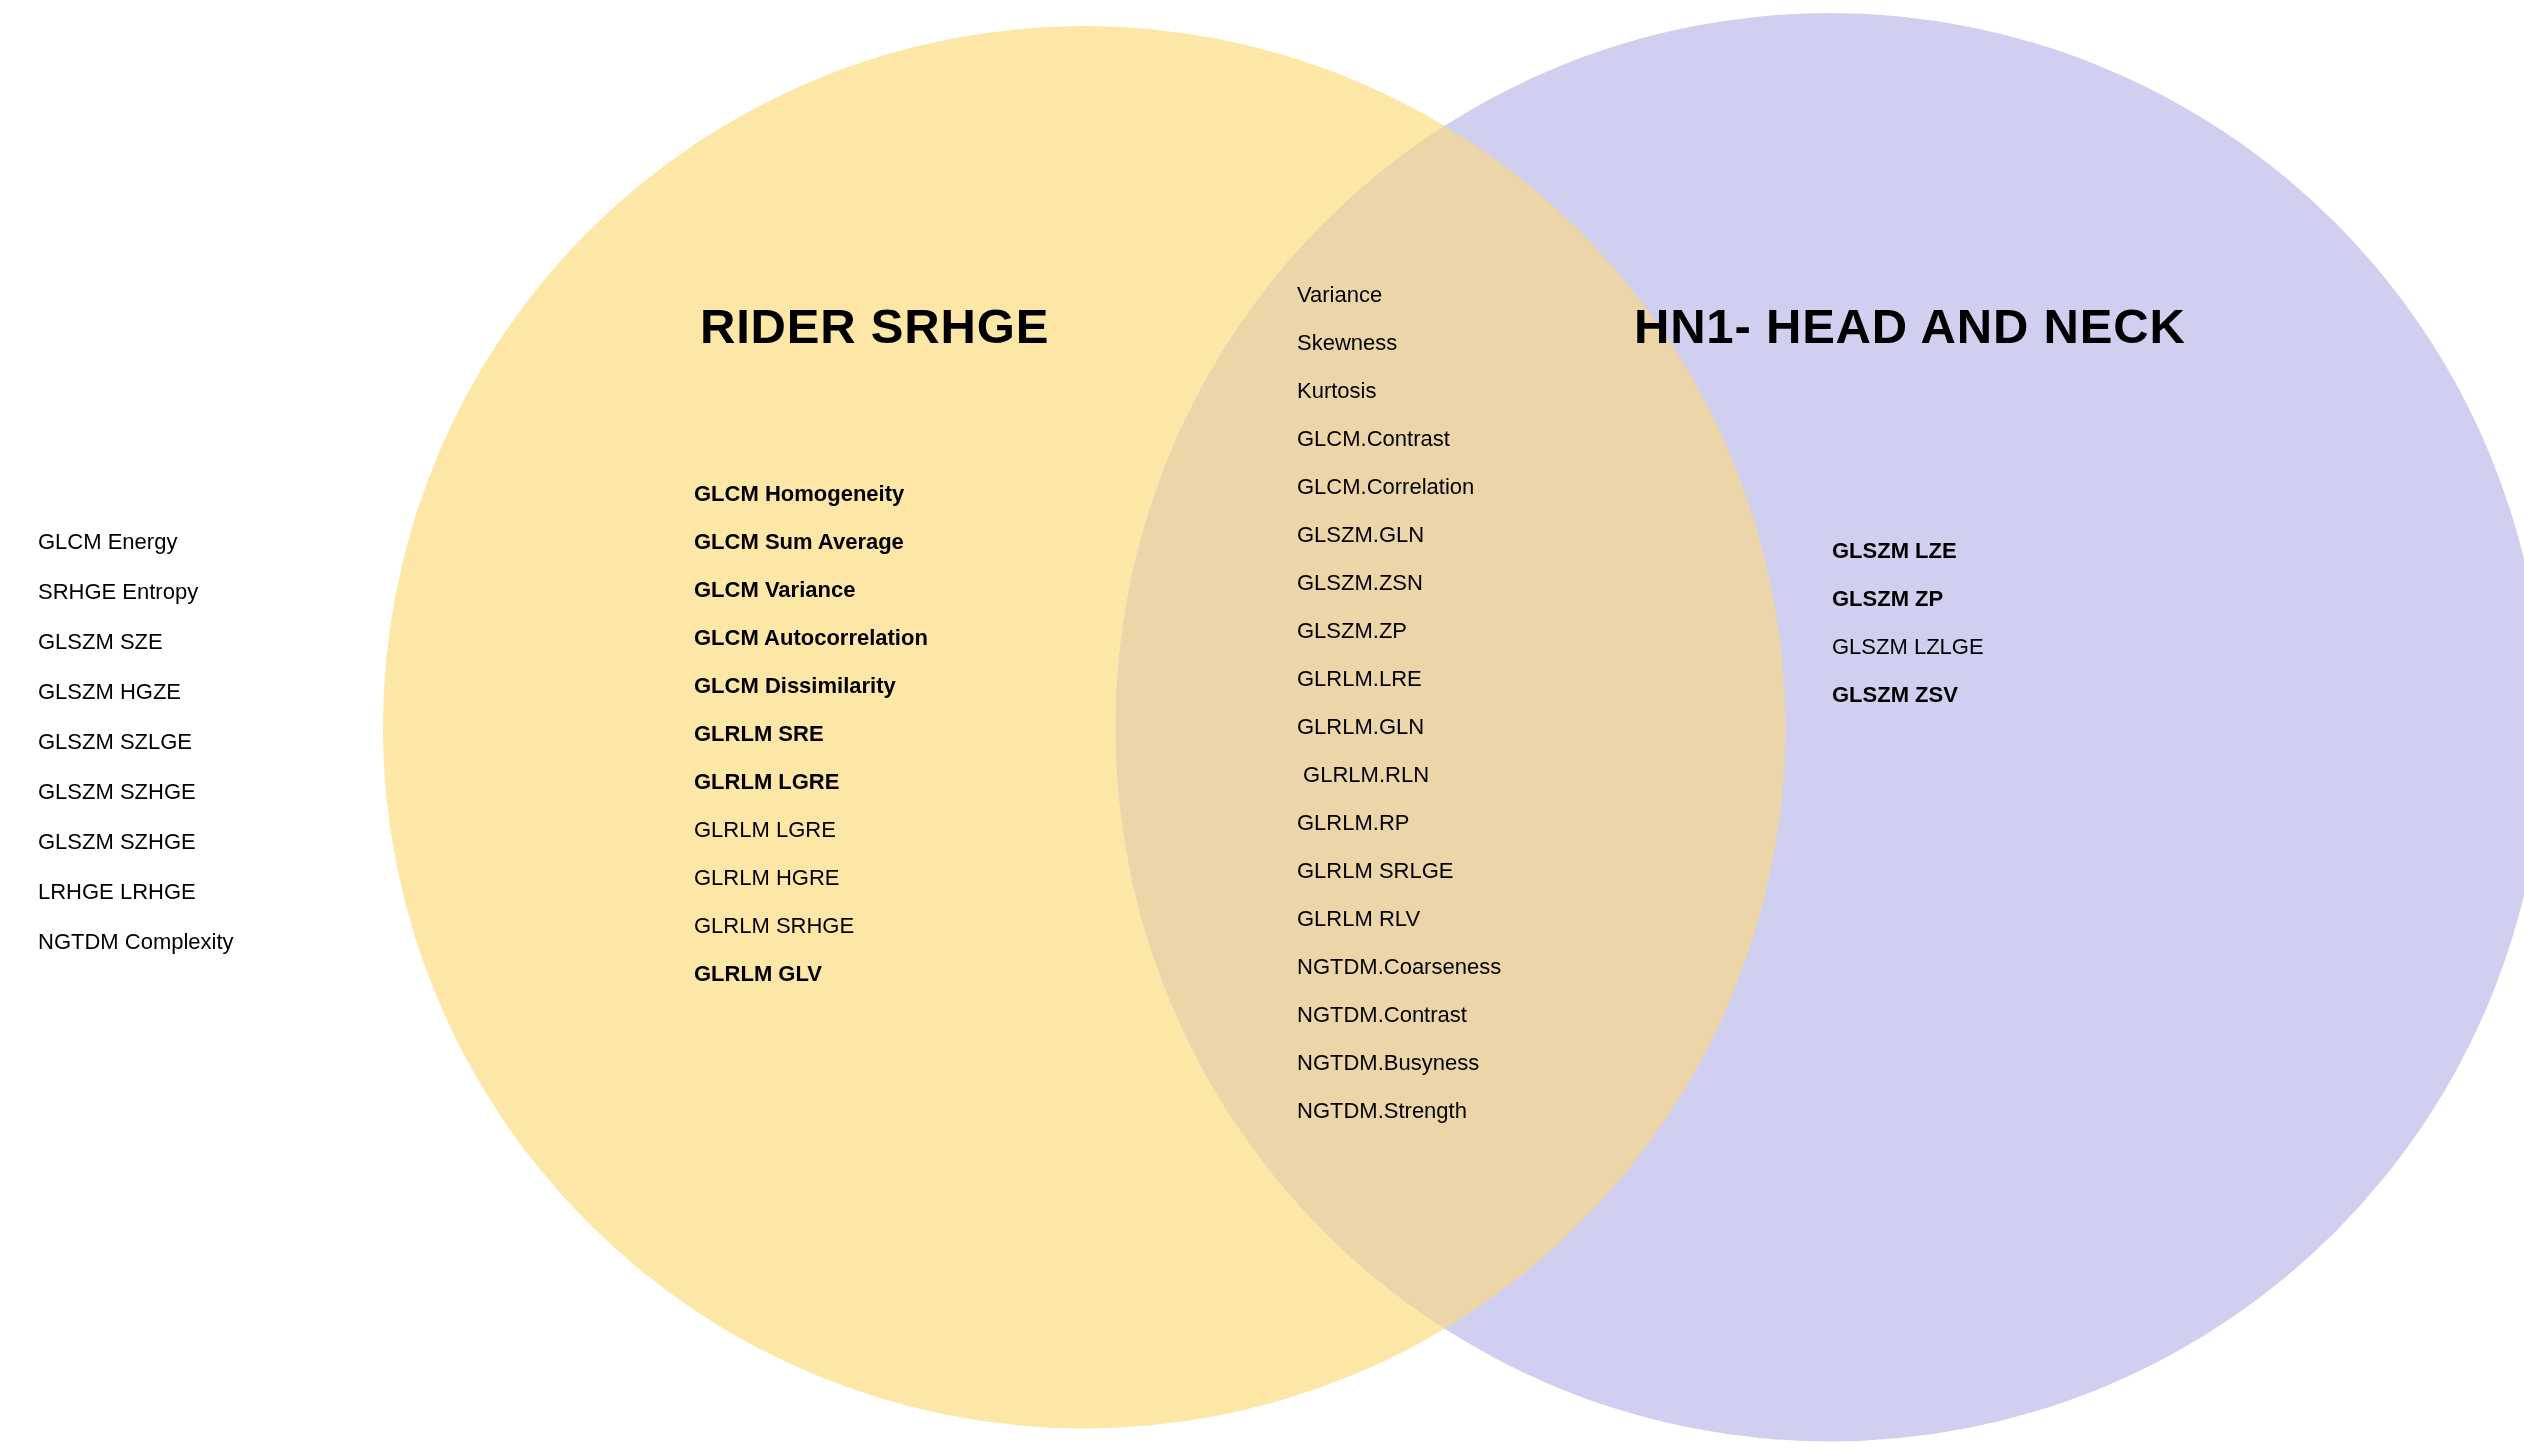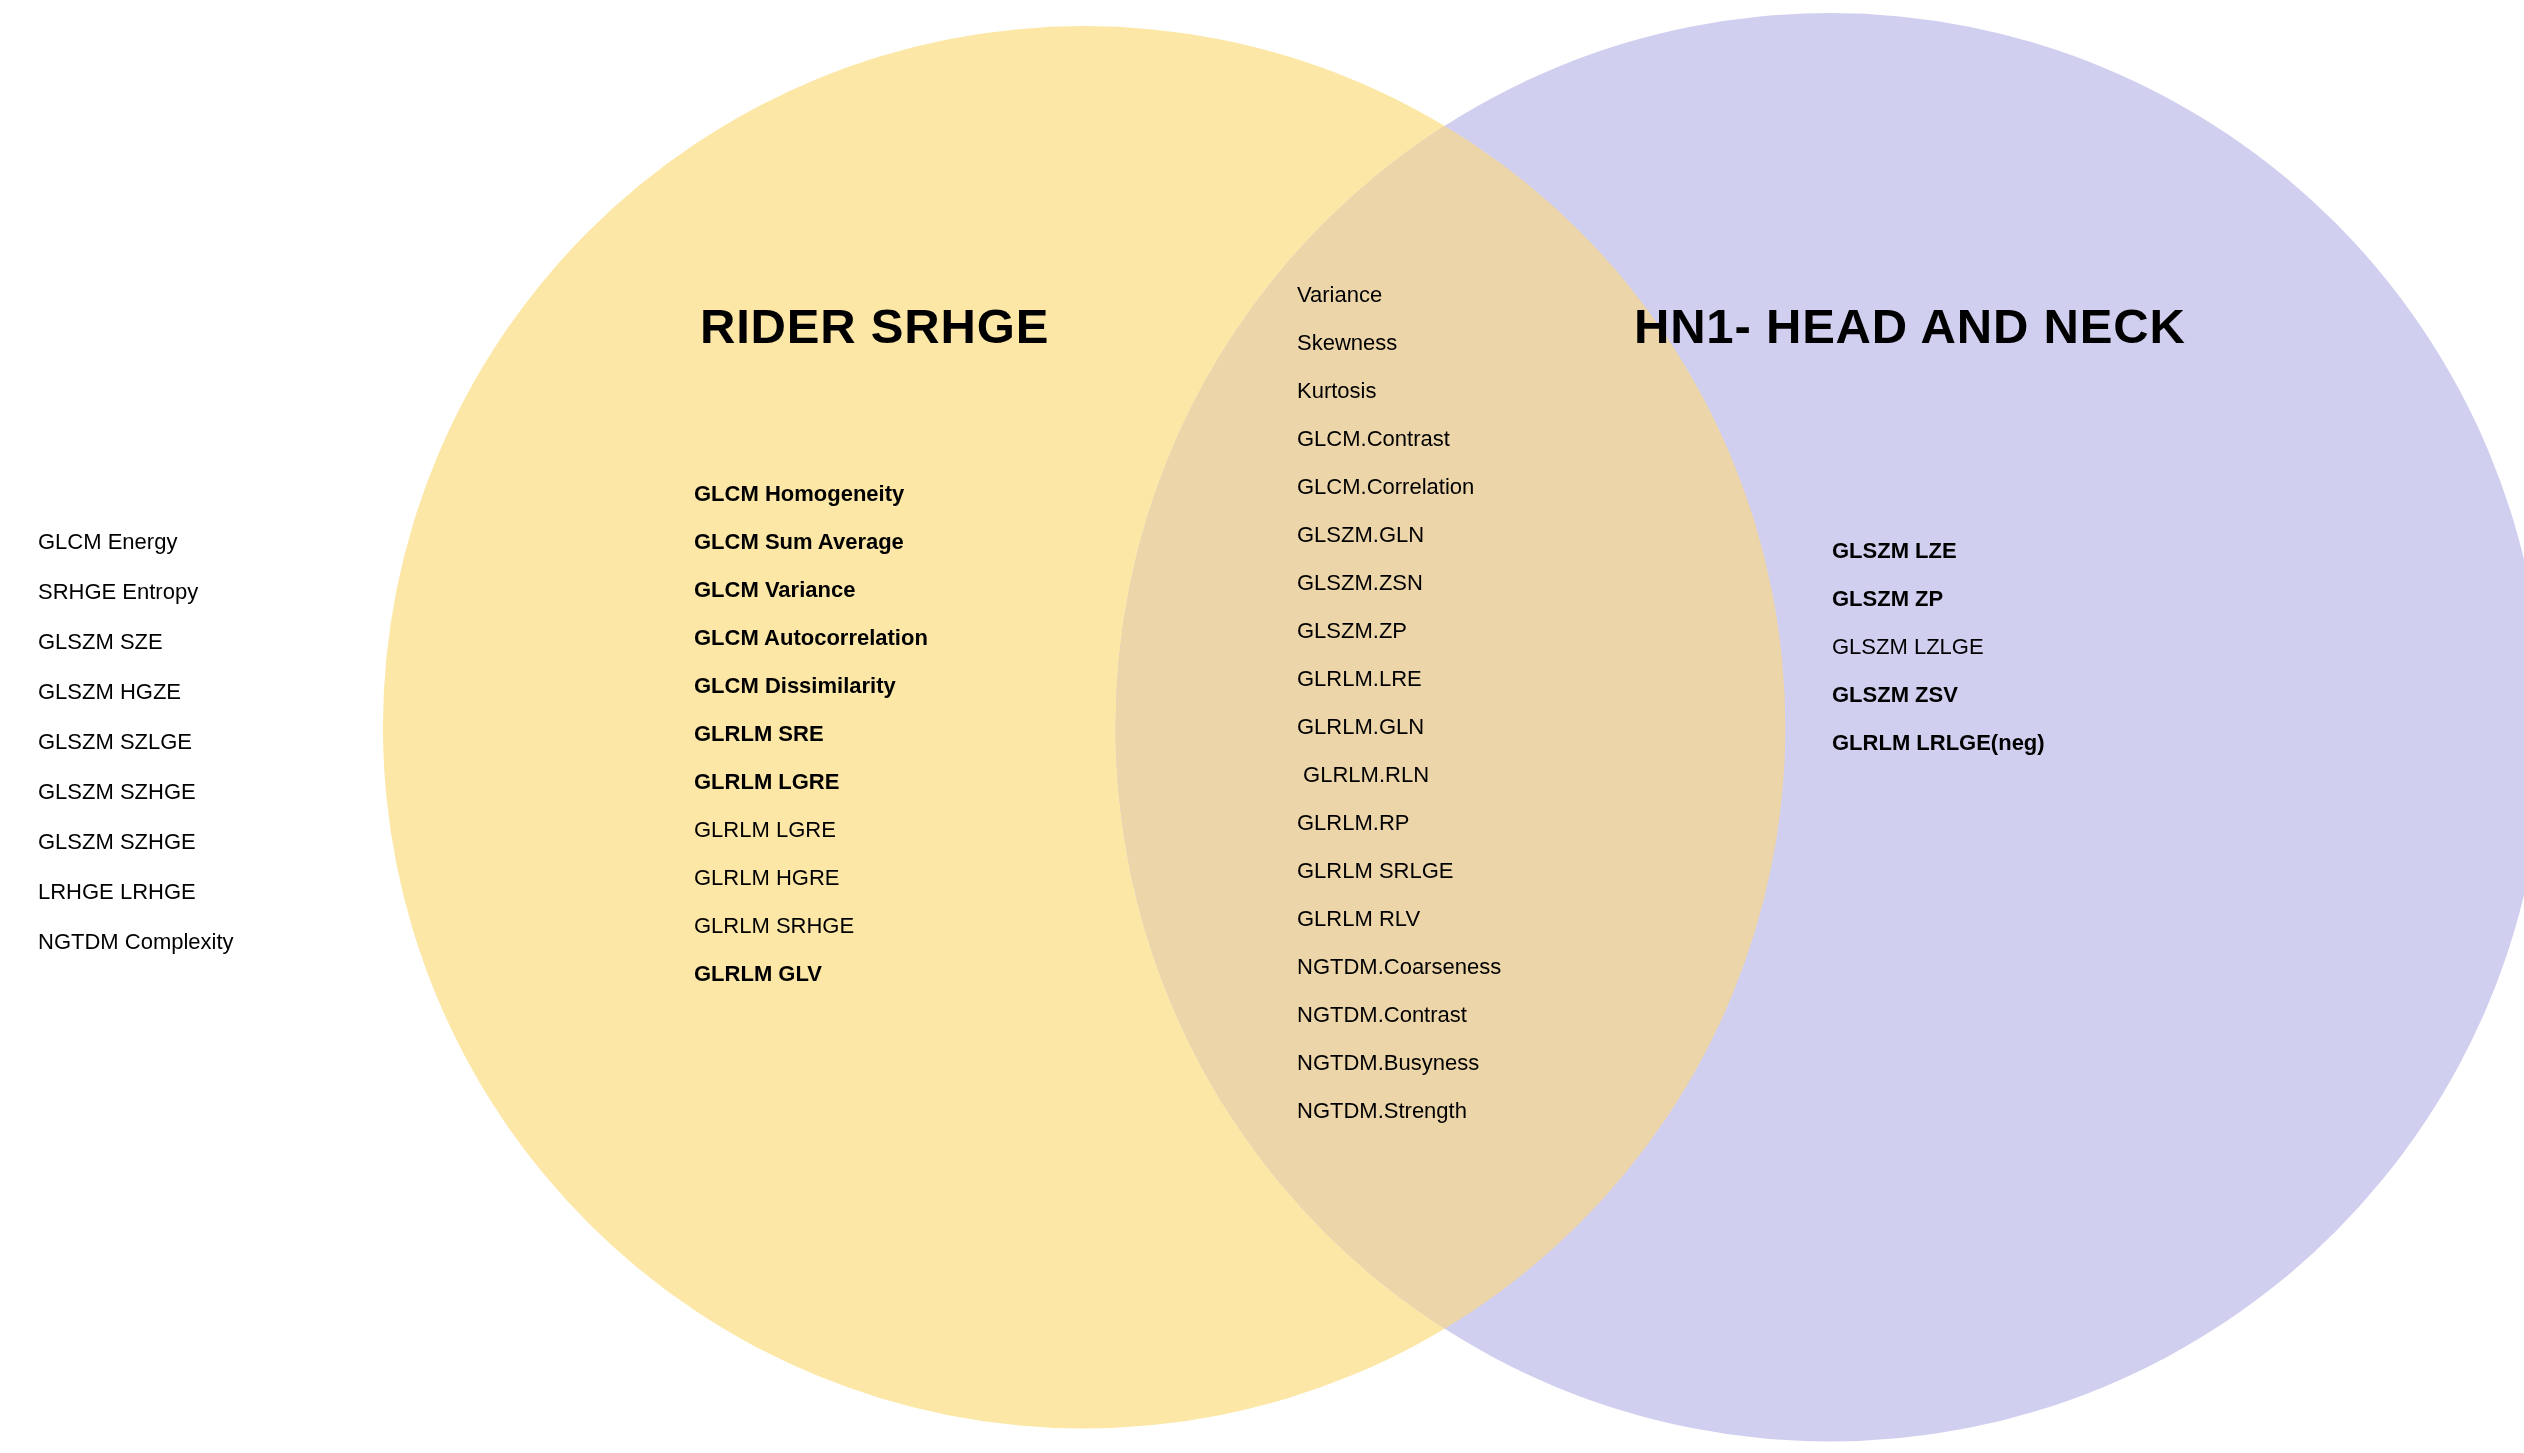--- a/index.html
+++ b/index.html
@@ -70,16 +70,16 @@
   <div class="title" id="title-left">RIDER SRHGE</div>
 
   <div class="title" id="title-right">HN1- HEAD AND NECK</div>
 
   <div class="vlist" id="list-outside"><div class="row">GLCM Energy</div><div class="row">SRHGE Entropy</div><div class="row">GLSZM SZE</div><div class="row">GLSZM HGZE</div><div class="row">GLSZM SZLGE</div><div class="row">GLSZM SZHGE</div><div class="row">GLSZM SZHGE</div><div class="row">LRHGE LRHGE</div><div class="row">NGTDM Complexity</div></div>
 
   <div class="vlist" id="list-left"><div class="row b">GLCM Homogeneity</div><div class="row b">GLCM Sum Average</div><div class="row b">GLCM Variance</div><div class="row b">GLCM Autocorrelation</div><div class="row b">GLCM Dissimilarity</div><div class="row b">GLRLM SRE</div><div class="row b">GLRLM LGRE</div><div class="row">GLRLM LGRE</div><div class="row">GLRLM HGRE</div><div class="row">GLRLM SRHGE</div><div class="row b">GLRLM GLV</div></div>
 
   <div class="vlist" id="list-mid"><div class="row">Variance</div><div class="row">Skewness</div><div class="row">Kurtosis</div><div class="row">GLCM.Contrast</div><div class="row">GLCM.Correlation</div><div class="row">GLSZM.GLN</div><div class="row">GLSZM.ZSN</div><div class="row">GLSZM.ZP</div><div class="row">GLRLM.LRE</div><div class="row">GLRLM.GLN</div><div class="row"> GLRLM.RLN</div><div class="row">GLRLM.RP</div><div class="row">GLRLM SRLGE</div><div class="row">GLRLM RLV</div><div class="row">NGTDM.Coarseness</div><div class="row">NGTDM.Contrast</div><div class="row">NGTDM.Busyness</div><div class="row">NGTDM.Strength</div></div>
 
-  <div class="vlist" id="list-right"><div class="row b">GLSZM LZE</div><div class="row b">GLSZM ZP</div><div class="row">GLSZM LZLGE</div><div class="row b">GLSZM ZSV</div><div class="row b">GLRLM LRLGE(neg)</div></div>
+  <div class="vlist" id="list-right"><div class="row b">GLSZM LZE</div><div class="row b">GLSZM ZP</div><div class="row">GLSZM LZLGE</div><div class="row b">GLSZM ZSV</div></div>
 
 </div>
 
 
 </body></html>

